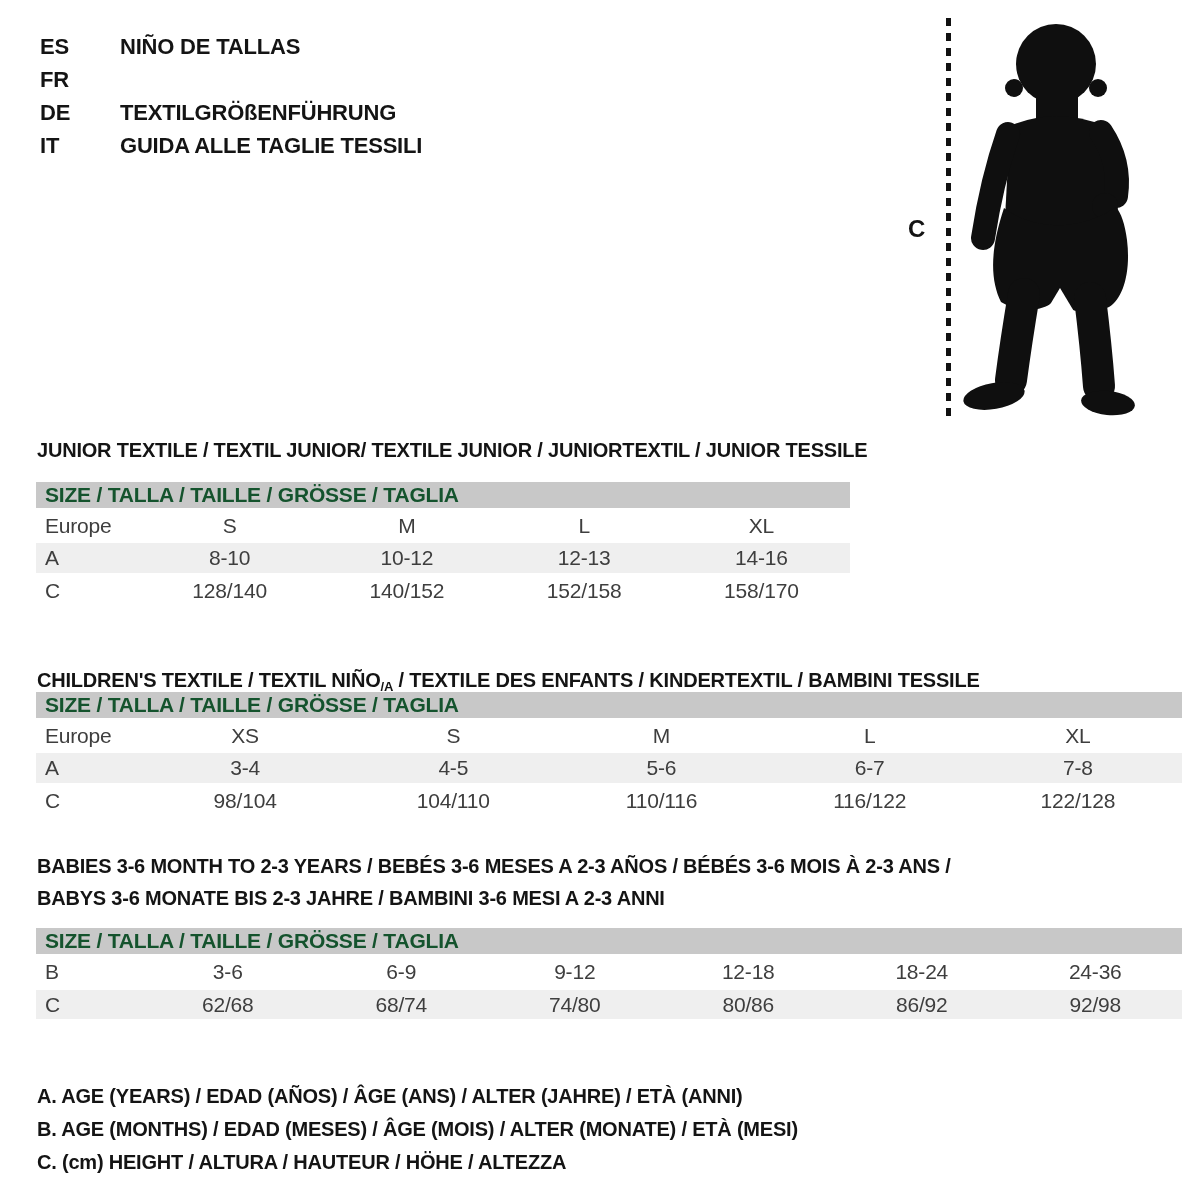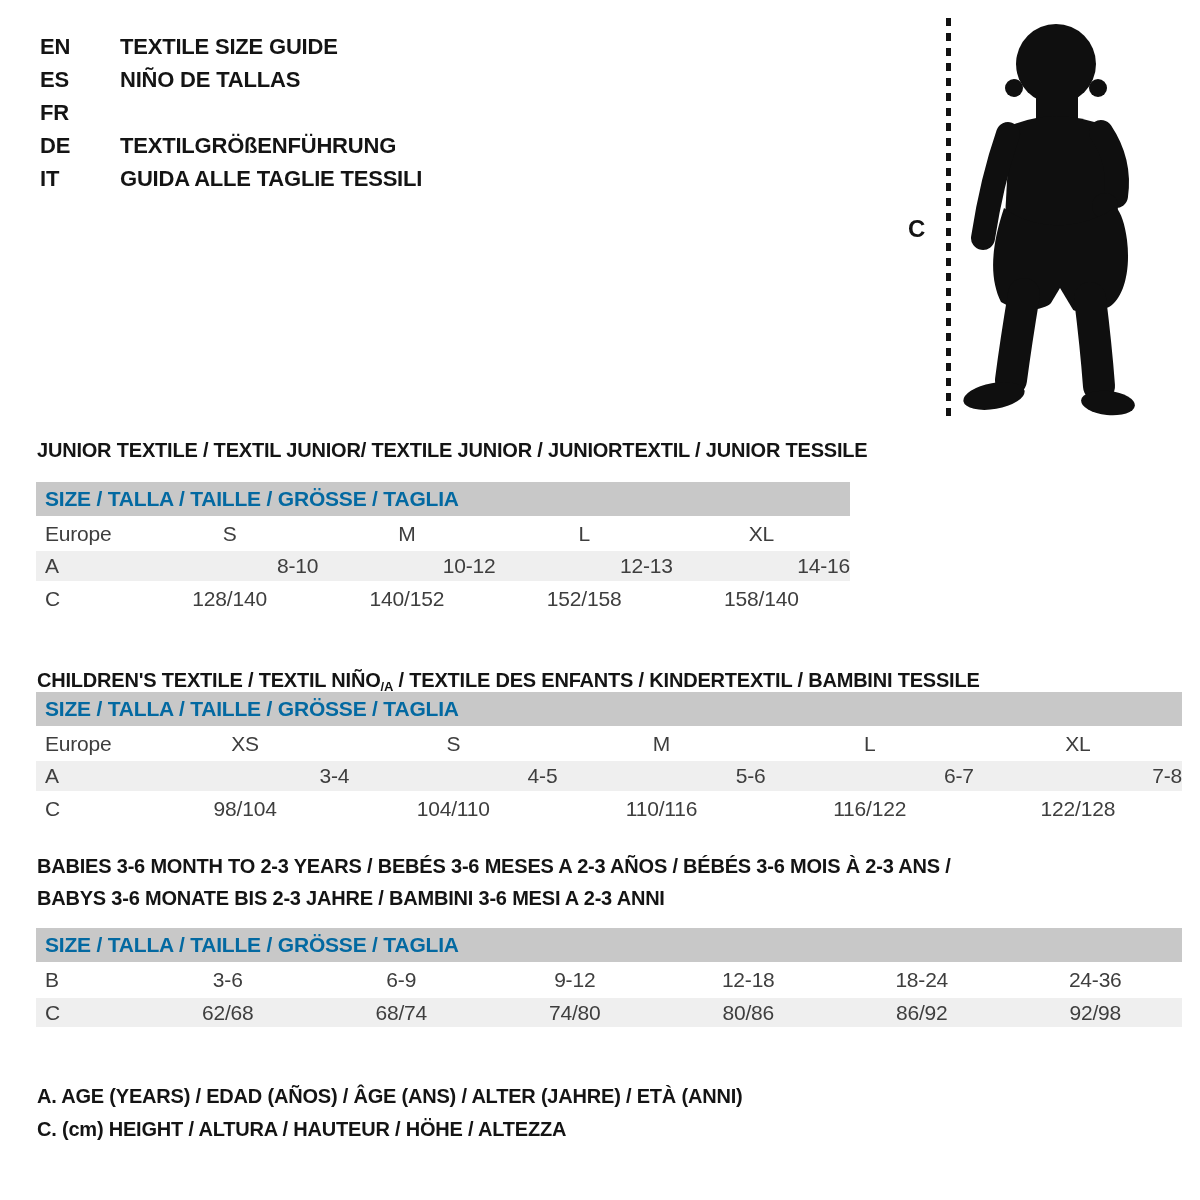--- a/index.html
+++ b/index.html
@@ -25,42 +25,38 @@
   }
   .section-title .sub{font-size:13px;position:relative;top:4px;}
   
   table.size-table{position:absolute;border-collapse:collapse;table-layout:fixed;}
   table.size-table td{
     font-size:21px;font-weight:400;color:#3e3e3e;text-align:center;padding:0;
     letter-spacing:-0.2px;overflow:hidden;white-space:nowrap;
   }
   table.size-table td.row-label{text-align:left;padding-left:9px;}
   tr.bar td{
-    background:#c8c8c8;height:34px;color:#0369a1;text-align:left;padding-left:9px;
+    background:#c8c8c8;height:26px;color:#14532d;text-align:left;padding-left:9px;
     font-size:21px;font-weight:700;
   }
   tr.r-head td{height:35px;background:#ffffff;}
-  tr.r-alt td{height:30px;background:#efefef;text-align:right;}
+  tr.r-alt td{height:30px;background:#efefef;}
   tr.r-plain td{height:36px;background:#ffffff;}
   tr.r-plain-b td{height:36px;background:#ffffff;}
   tr.r-alt-c td{height:29px;background:#efefef;}
   
   .legend{position:absolute;left:37px;top:1072px;font-size:20px;font-weight:700;
     letter-spacing:-0.2px;line-height:33px;color:#141414;margin-top:8px;}
 </style>
 </head>
 <body>
 
 <div class="canvas">
 
   <div class="languages">
-    <div class="lang-row">
-      <span class="lang-code">EN</span>
-      <span class="lang-label">TEXTILE SIZE GUIDE</span>
-    </div>
     <div class="lang-row">
       <span class="lang-code">ES</span>
       <span class="lang-label">NIÑO DE TALLAS</span>
     </div>
     <div class="lang-row">
       <span class="lang-code">FR</span>
     </div>
     <div class="lang-row">
       <span class="lang-code">DE</span>
       <span class="lang-label">TEXTILGRÖßENFÜHRUNG</span>
@@ -117,21 +113,21 @@
         <td>8-10</td>
         <td>10-12</td>
         <td>12-13</td>
         <td>14-16</td>
       </tr>
       <tr class="r-plain">
         <td class="row-label">C</td>
         <td>128/140</td>
         <td>140/152</td>
         <td>152/158</td>
-        <td>158/140</td>
+        <td>158/170</td>
       </tr>
     </tbody>
   </table>
 
   <div class="section-title" style="top:648px;margin-top:20px;">
     <span>CHILDREN'S TEXTILE / TEXTIL NIÑO</span><span class="sub">/A</span><span> / TEXTILE DES ENFANTS / KINDERTEXTIL / BAMBINI TESSILE</span>
   </div>
   <table class="size-table" style="left:36px;top:692px;width:1146px;">
     <colgroup>
         <col style="width:105px">
@@ -206,16 +202,17 @@
         <td>74/80</td>
         <td>80/86</td>
         <td>86/92</td>
         <td>92/98</td>
       </tr>
     </tbody>
   </table>
 
   <div class="legend">
     <div>A. AGE (YEARS) / EDAD (AÑOS) / ÂGE (ANS) / ALTER (JAHRE) / ETÀ (ANNI)</div>
+    <div>B. AGE (MONTHS) / EDAD (MESES) / ÂGE (MOIS) / ALTER (MONATE) / ETÀ (MESI)</div>
     <div>C. (cm) HEIGHT / ALTURA / HAUTEUR / HÖHE / ALTEZZA</div>
   </div>
 
 </div>
 
 </body></html>

